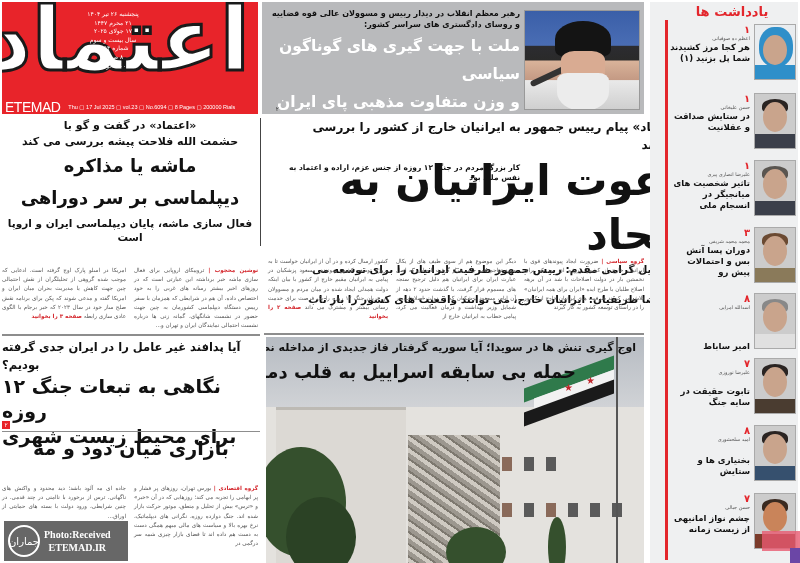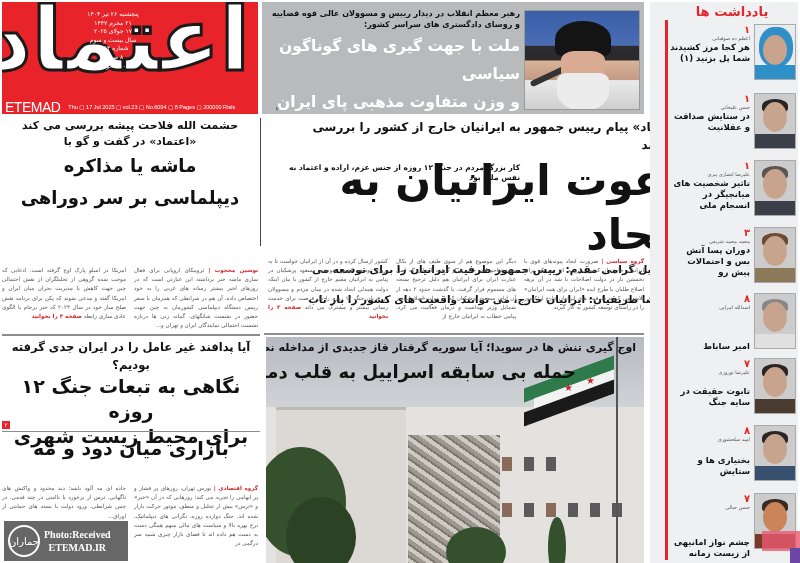--- a/index.html
+++ b/index.html
@@ -34,21 +34,21 @@
   .lc-headline { font-size: 18px; line-height: 32px; font-weight: bold; color: #111; }
   .lc-sub { font-size: 10.5px; line-height: 14px; font-weight: bold; color: #111; margin-top: 2px; }
 
   .textcols { position: absolute; display: flex; direction: rtl; gap: 8px; }
   .tcol { direction: rtl; text-align: justify; font-size: 5.6px; line-height: 9.2px; color: #555; }
   .tcol .byline { color: #d4262c; font-weight: bold; }
   .tcol .cont { color: #d4262c; font-weight: bold; }
 
   .hr { position: absolute; height: 2px; background: #8d8d8d; }
 
-  .box2 { position: absolute; left: 2px; top: 338px; width: 258px; direction: rtl; text-align: center; }
+  .box2 { position: absolute; left: 2px; top: 338px; width: 258px; direction: rtl; text-align: left; }
   .b2-kicker { font-size: 11.5px; line-height: 18px; font-weight: bold; color: #111; }
   .b2-headline { font-size: 19px; line-height: 25px; font-weight: bold; color: #111; }
   .redtag { position: absolute; left: 2px; top: 421px; width: 8px; height: 8px; background: #e8242a; color: #fff; font-size: 6px; line-height: 8px; text-align: center; }
 
   .box3 { position: absolute; left: 2px; top: 434px; width: 258px; direction: rtl; text-align: center; }
   .b3-kicker { font-size: 10.5px; line-height: 16px; font-weight: bold; color: #111; }
   .b3-headline { font-size: 19px; line-height: 28px; font-weight: bold; color: #111; }
 
   .watermark { position: absolute; left: 4px; top: 521px; width: 124px; height: 40px; background: rgba(60,60,60,0.78); display: flex; align-items: center; gap: 4px; padding-left: 4px; }
   .wm-logo { width: 32px; height: 32px; border-radius: 50%; border: 2px solid #fff; color: #fff; font-size: 10px; display:flex; align-items:center; justify-content:center; direction: rtl; }
@@ -131,27 +131,28 @@
         <div>ملت با جهت گیری های گوناگون سیاسی</div>
         <div>و وزن متفاوت مذهبی پای ایران عزیز ایستاد</div>
       </div>
       <div class="banner-sub">کار بزرگ مردم در جنگ ۱۲ روزه از جنس عزم، اراده و اعتماد به نفس ملی بود</div>
     </div>
     <div class="banner-page">۲</div>
   </div>
 
   <div class="leftcol">
     <div class="lc-kicker">
+      <div>«اعتماد» در گفت و گو با</div>
       <div>حشمت الله فلاحت پیشه بررسی می کند</div>
-      <div>«اعتماد» در گفت و گو با</div>
     </div>
     <div class="lc-headline">
       <div>ماشه یا مذاکره</div>
       <div>دیپلماسی بر سر دوراهی</div>
     </div>
+    <div class="lc-sub">فعال سازی ماشه، پایان دیپلماسی ایران و اروپا است</div>
   </div>
   <div class="vrule"></div>
 
   <div class="textcols" style="left:2px; top:266px; width:256px;">
     <div class="tcol" style="width:124px;">
       <span class="byline">نوشین محجوب |</span>
       <span>تروییکای اروپایی برای فعال سازی ماشه خبر برداشته این عبارتی است که در روزهای اخیر بیشتر رسانه های غربی را به خود اختصاص داده، آن هم در شرایطی که همزمان با سفر رییس دستگاه دیپلماسی کشورمان به چین جهت حضور در نشست شانگهای، گمانه زنی ها درباره نشست احتمالی نمایندگان ایران و تهران و...</span>
     </div>
     <div class="tcol" style="width:124px;">
       <span>امریکا در اسلو پارک اوج گرفته است. ادعایی که موجب شده گروهی از تحلیلگران از نقش احتمالی چین جهت کاهش یا مدیریت بحران میان ایران و امریکا گفته و مدعی شوند که پکن برای برنامه نقش صلح ساز خود در سال ۲۰۲۳ که خبر برجام با الگوی عادی سازی رابطه</span>
@@ -342,19 +343,19 @@
 
   <div class="note" style="top:493px;">
     <div class="note-photo">
       <div class="hair" style="background:#3a2a20;"></div>
         <div class="head" style="background:#c9845a;"></div>
         <div class="body" style="background:#7a3a2a;"></div>
     </div>
     <div class="note-text">
       <div class="note-num">۷</div>
       <div class="note-author">حسن جبالی</div>
-      <div class="note-title" style="margin-top:26px;">چشم نواز امانیهی از زیست زمانه</div>
+      <div class="note-title" style="margin-top:2px;">چشم نواز امانیهی از زیست زمانه</div>
     </div>
   </div>
 
   <div class="corner-logo"></div>
   <div class="corner-logo2"></div>
 </div>
 
 </body></html>

